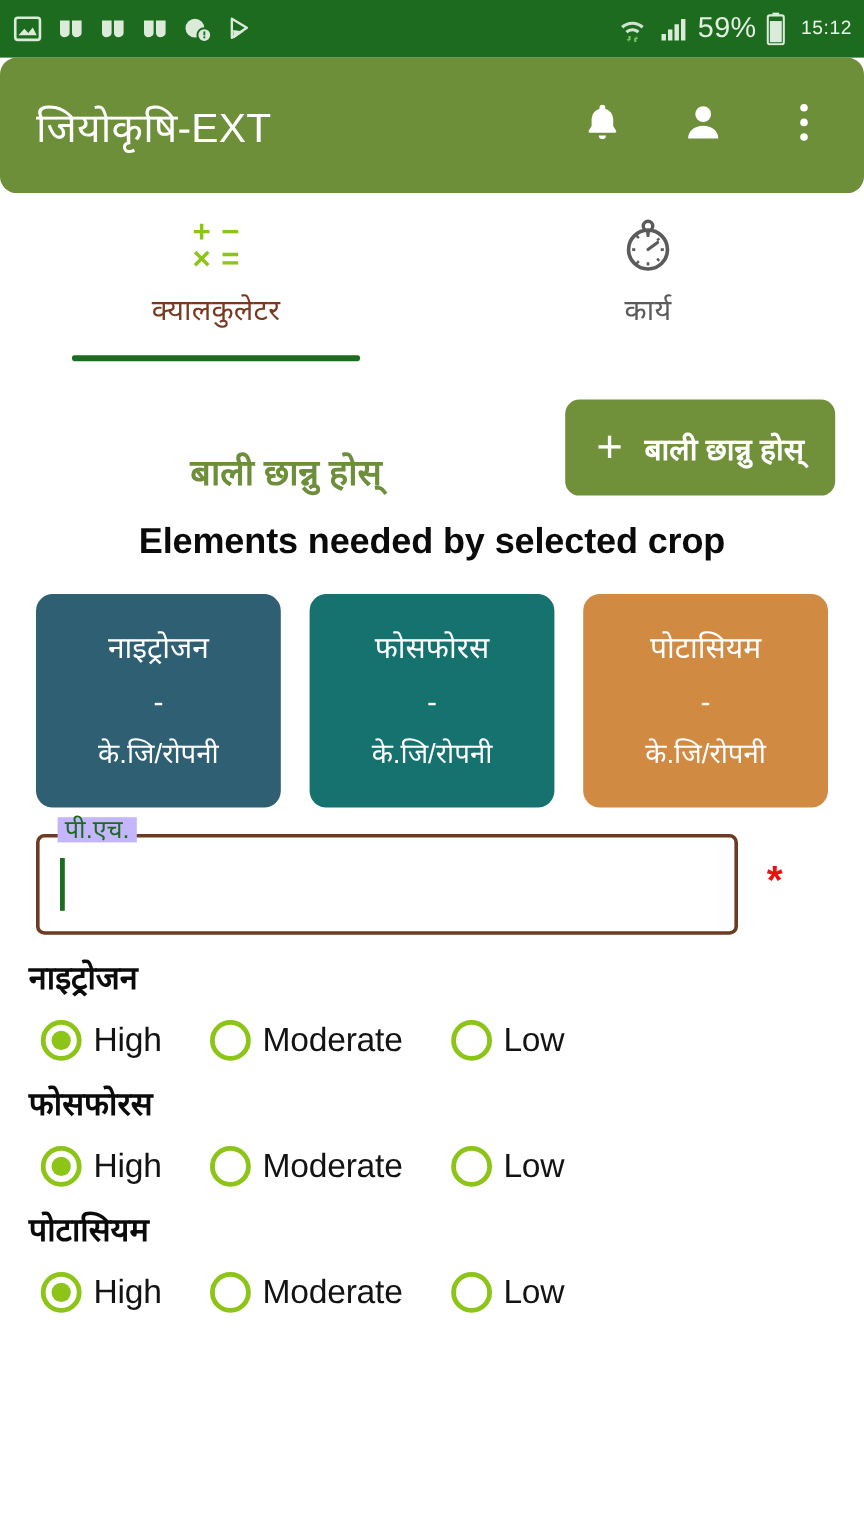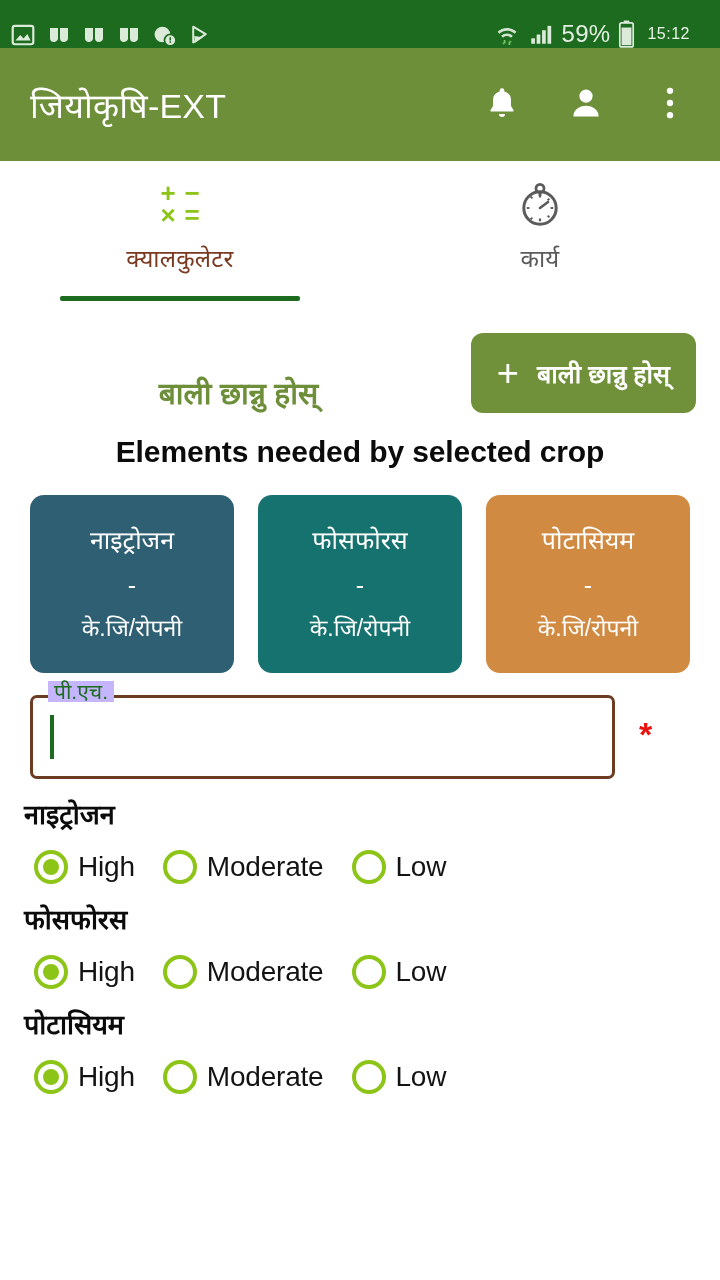--- a/index.html
+++ b/index.html
@@ -7,21 +7,21 @@
     width: 720px; height: 1280px;
     background: #ffffff;
     font-family: "Liberation Sans", "DejaVu Sans", sans-serif;
     overflow: hidden;
   }
   #app { width: 720px; height: 1280px; position: relative; background: #fff; display: flex; flex-direction: column; }
 
   
   .statusbar {
     height: 48px; background: #1C6B1F; color: #E8F2E4;
-    display: flex; align-items: flex-end; padding: 0 30px 0 10px; flex: 0 0 48px;
+    display: flex; align-items: center; padding: 0 10px 0 10px; flex: 0 0 48px;
   }
   .sb-left { display: flex; align-items: center; gap: 11px; }
   .sb-right { margin-left: auto; display: flex; align-items: center; gap: 8px; }
   .sb-icon { display: inline-flex; align-items: center; justify-content: center; opacity: .97; }
   .sb-pct { font-size: 24px; font-weight: 400; letter-spacing: .3px; color: #E3EFE0; }
   .sb-time { font-size: 16px; font-weight: 400; letter-spacing: .5px; color: #EAF4E7; margin-left: 4px; }
 
   
   .appbar {
     height: 113px; background: #6E8F3A; display: flex; align-items: center;
@@ -93,21 +93,21 @@
     font-family: inherit; outline: none;
   }
   .ph-caret {
     position: absolute; left: 20px; top: 20px; width: 4px; height: 44px; background: #1C6B1F;
   }
   .ph-required { color: #E8130F; font-size: 34px; font-weight: 700; margin-left: 24px; margin-top: 22px; line-height: 1; }
 
   
   .radio-group { padding: 16px 30px 0 24px; }
   .radio-group-title { font-size: 27px; font-weight: 700; color: #0B0B0B; padding-left: 0; }
-  .radio-row { display: flex; align-items: center; margin-top: 18px; gap: 4px; }
+  .radio-row { display: flex; align-items: center; margin-top: 18px; gap: 16px; }
   .radio-item { display: flex; align-items: center; cursor: pointer; padding-right: 14px; }
   .radio-circle {
     width: 34px; height: 34px; border-radius: 50%; border: 4px solid #8CC417;
     display: inline-flex; align-items: center; justify-content: center; flex: 0 0 34px;
     background: #fff; margin-right: 10px; margin-left: 10px;
   }
   .radio-circle .dot { width: 16px; height: 16px; border-radius: 50%; background: #8CC417; display: none; }
   .radio-item.selected .radio-circle .dot { display: block; }
   .radio-label { font-size: 28px; color: #131313; letter-spacing: -.2px; }
 </style>
@@ -179,21 +179,21 @@
         <svg width="17" height="28" viewBox="0 0 14 26">
             <rect x="4.4" y="0.5" width="5.2" height="2.4" fill="#E3EFE0"></rect>
             <rect x="0.8" y="2.6" width="12.4" height="22.4" rx="1.6" fill="none" stroke="#E3EFE0" stroke-width="1.6"></rect>
             <rect x="2.4" y="7" width="9.2" height="16.4" fill="#E3EFE0"></rect>
           </svg>
       </span>
       <span class="sb-time">15:12</span>
     </div>
   </div>
 
-  <div class="appbar" style="background: rgb(110, 143, 58);">
+  <div class="appbar" style="background: rgb(110, 143, 58); border-radius: 14px;">
     <div class="appbar-title">जियोकृषि-EXT</div>
     <div class="appbar-actions">
       <div class="appbar-btn">
         <span>
           <svg width="36" height="36" viewBox="0 0 24 24">
               <path d="M12 2.2a1.6 1.6 0 011.6 1.6v.6A6 6 0 0118 10v4l1.6 2.6c.3.5 0 1.1-.6 1.1H5c-.6 0-.9-.6-.6-1.1L6 14v-4a6 6 0 014.4-5.6v-.6A1.6 1.6 0 0112 2.2z" fill="#fff"></path>
               <path d="M10 19.3h4a2 2 0 01-4 0z" fill="#fff"></path>
             </svg>
         </span>
       </div>

